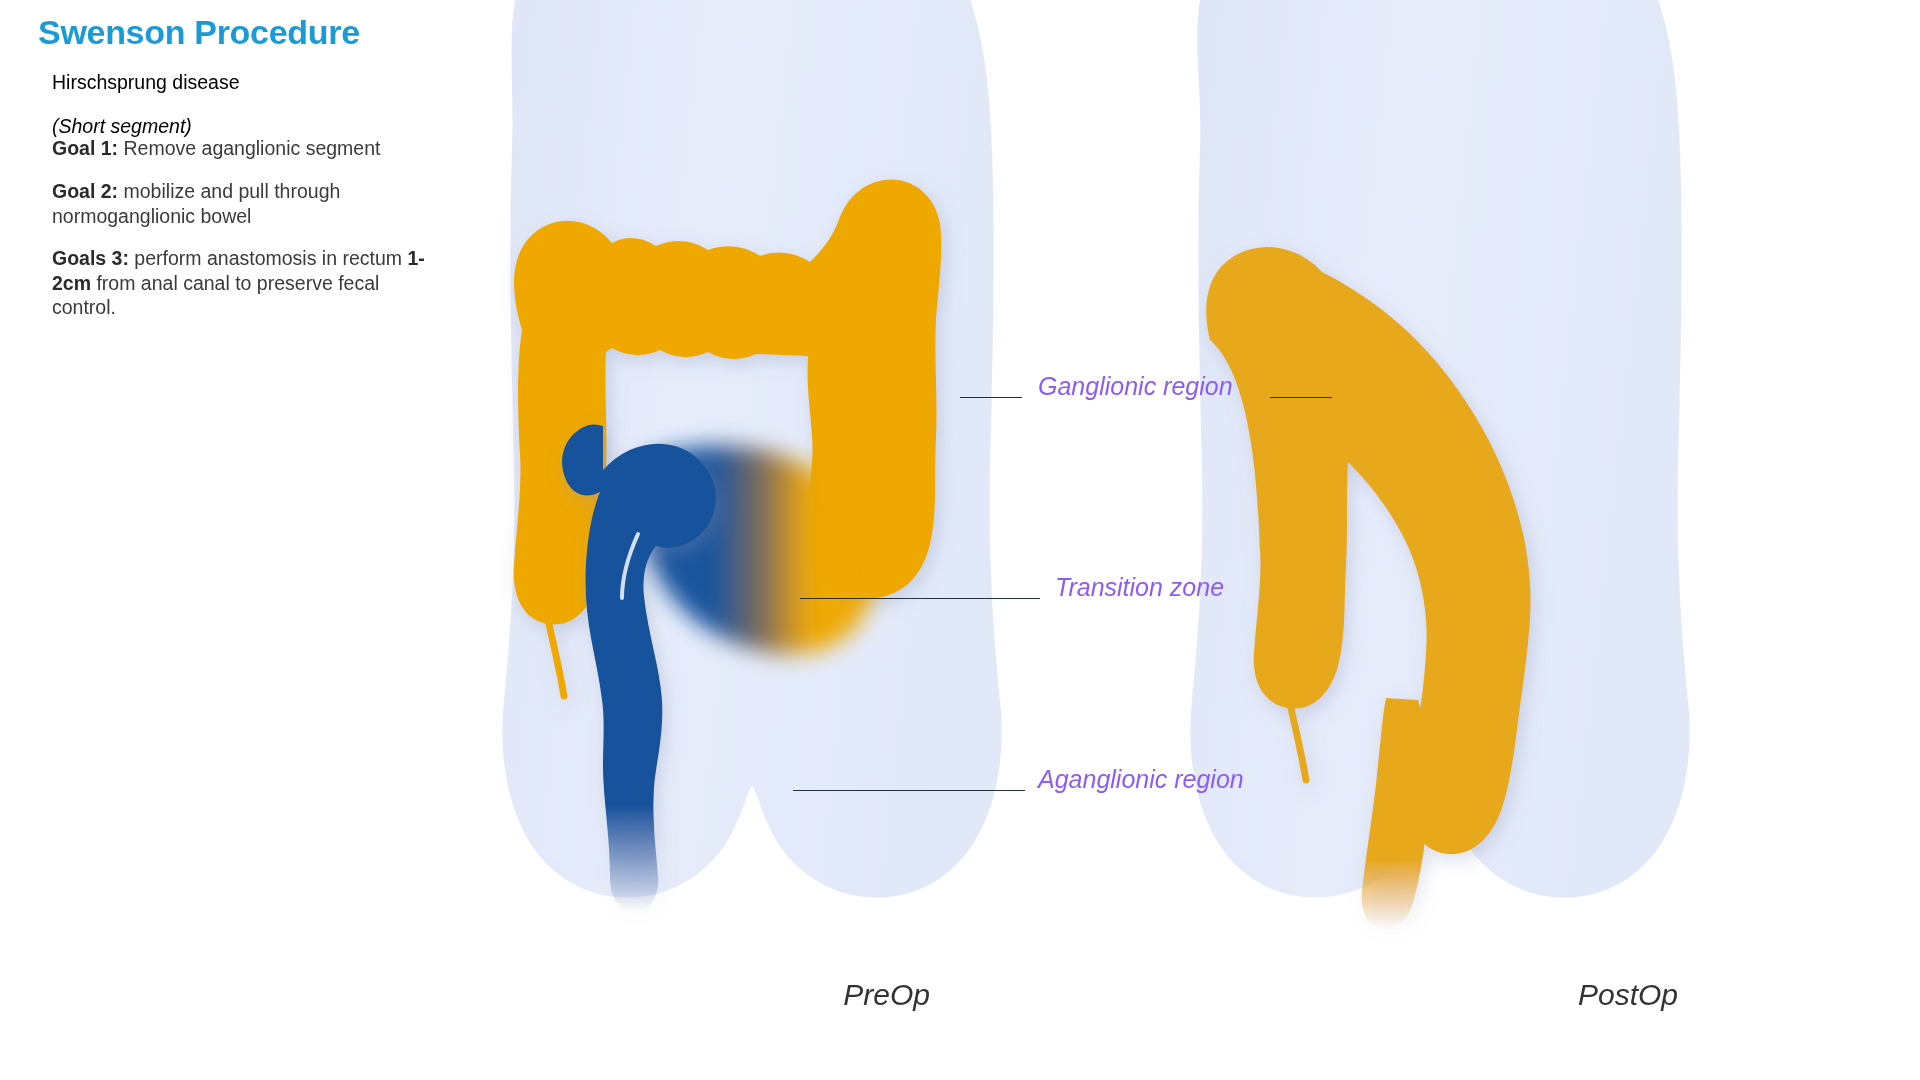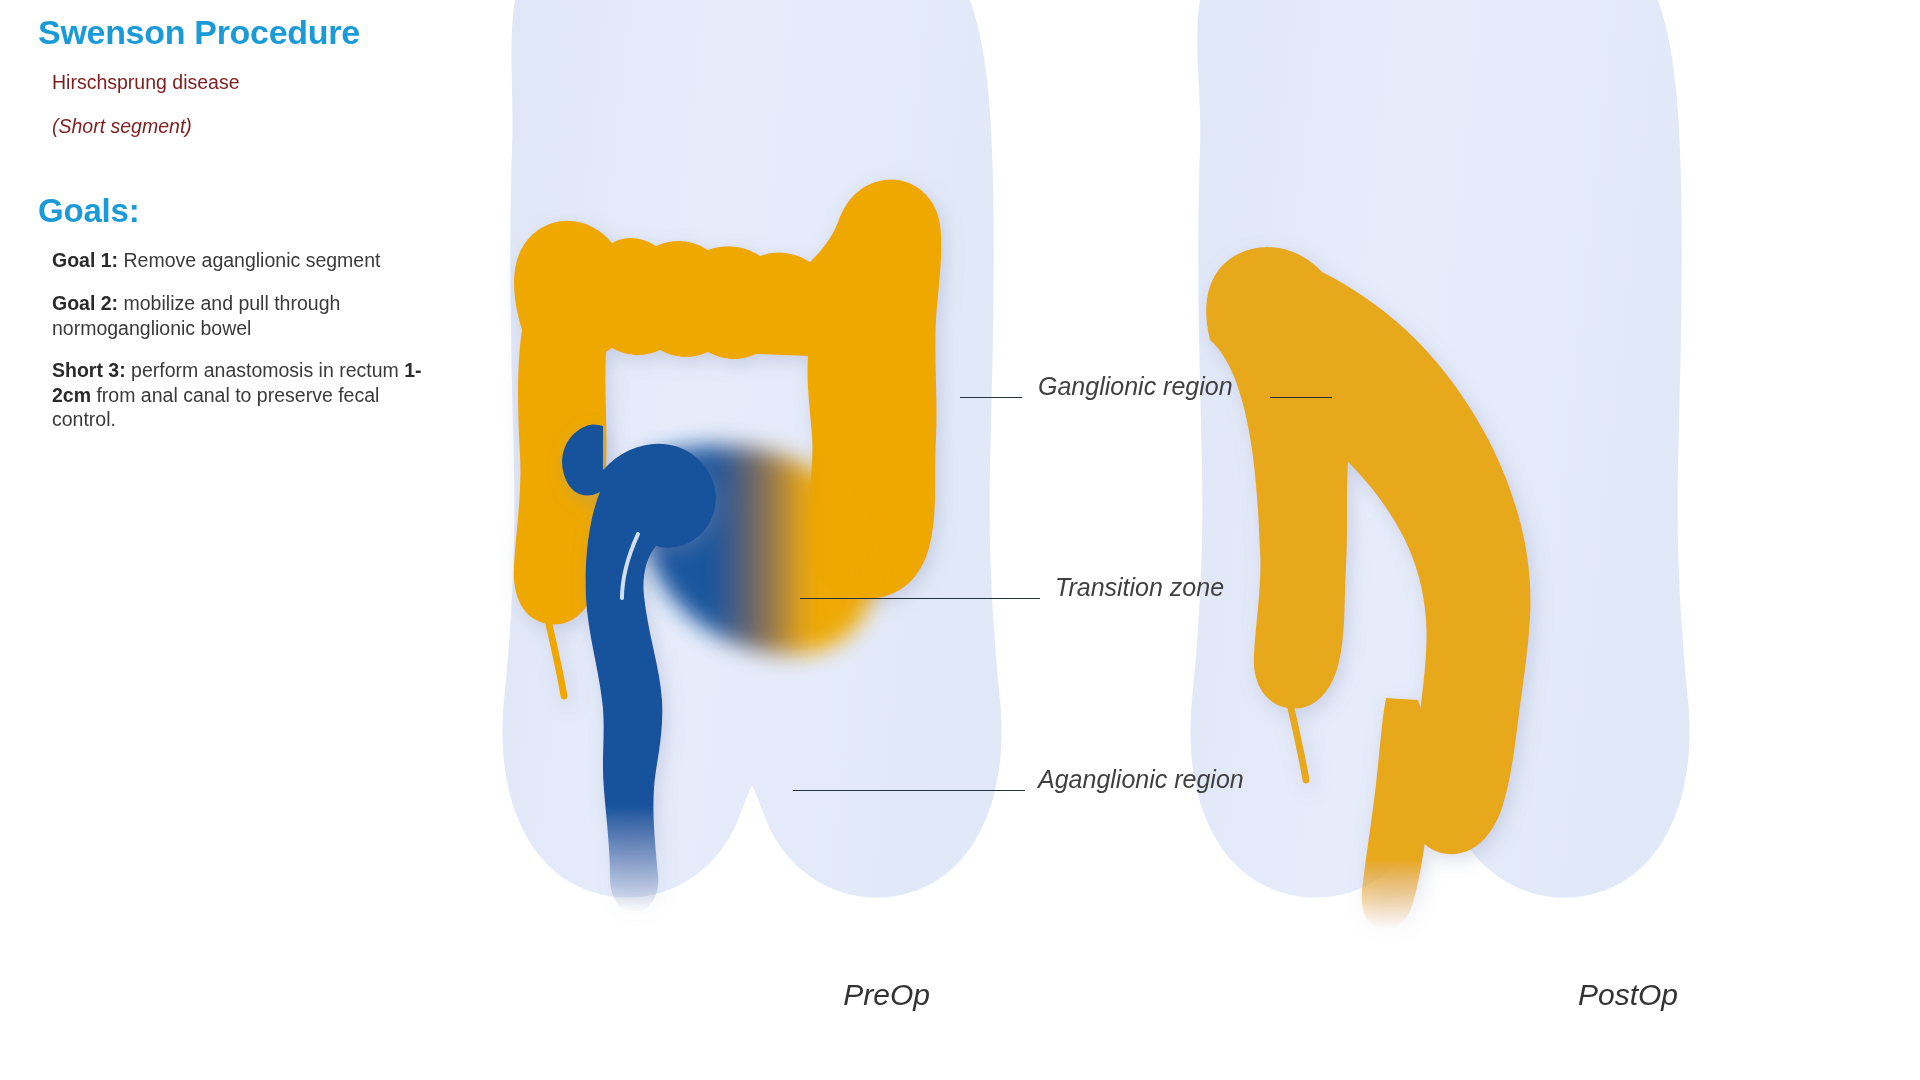--- a/index.html
+++ b/index.html
@@ -34,21 +34,21 @@
     font-size: 34px;
     font-weight: bold;
     color: #1B9AD8;
     letter-spacing: -0.3px;
     line-height: 1.1;
     margin: 0 0 22px 0;
     white-space: nowrap;
   }
   .subline {
     font-size: 19.5px;
-    color: #7f1d1d;
+    color: #000000;
     margin: 0 0 0 14px;
     line-height: 1.0;
     padding-bottom: 24px;
   }
   .subline.second { padding-bottom: 0; font-style: italic; }
 
   .goals-title {
     font-size: 33px;
     font-weight: bold;
     color: #1B9AD8;
@@ -85,21 +85,21 @@
     font-family: "Liberation Sans", sans-serif;
   }
   #cap-preop  { left: 630px; }
   #cap-postop { left: 1378px; }
 
   
   .callout {
     position: absolute;
     font-size: 25px;
     font-style: italic;
-    color: #404040;
+    color: #8b5cf6;
     white-space: nowrap;
     font-family: "Liberation Sans", sans-serif;
   }
   #lbl-ganglionic  { left: 1038px; top: 372px; }
   #lbl-transition  { left: 1055px; top: 573px; }
   #lbl-aganglionic { left: 1038px; top: 765px; }
 
   .leader {
     position: absolute;
     height: 0;
@@ -115,27 +115,26 @@
 </head>
 <body>
 
 <div id="stage">
 
   <div class="text-panel">
     <h1 class="title">Swenson Procedure</h1>
     <p class="subline">Hirschsprung disease</p>
     <p class="subline second">(Short segment)</p>
 
-    <h2 class="goals-title">Goals:</h2>
 
     <p class="goal"><b>Goal 1:</b><span> Remove aganglionic segment</span></p>
 
     <p class="goal"><b>Goal 2:</b><span> mobilize and pull through normoganglionic bowel</span></p>
 
-    <p class="goal"><b>Short 3:</b><span> perform anastomosis in rectum </span><b>1-2cm</b><span> from anal canal to preserve fecal control.</span></p>
+    <p class="goal"><b>Goals 3:</b><span> perform anastomosis in rectum </span><b>1-2cm</b><span> from anal canal to preserve fecal control.</span></p>
   </div>
 
   <div class="figure" id="fig-preop">
     <svg width="740" height="1000" viewBox="0 0 740 1000" xmlns="http://www.w3.org/2000/svg">
       <defs>
         <linearGradient id="tzGrad" x1="0" y1="0" x2="1" y2="0">
           <stop offset="0%" stop-color="#13529C"></stop>
           <stop offset="32%" stop-color="#13529C"></stop>
           <stop offset="52%" stop-color="#7A6A59"></stop>
           <stop offset="72%" stop-color="#EFA806"></stop>

